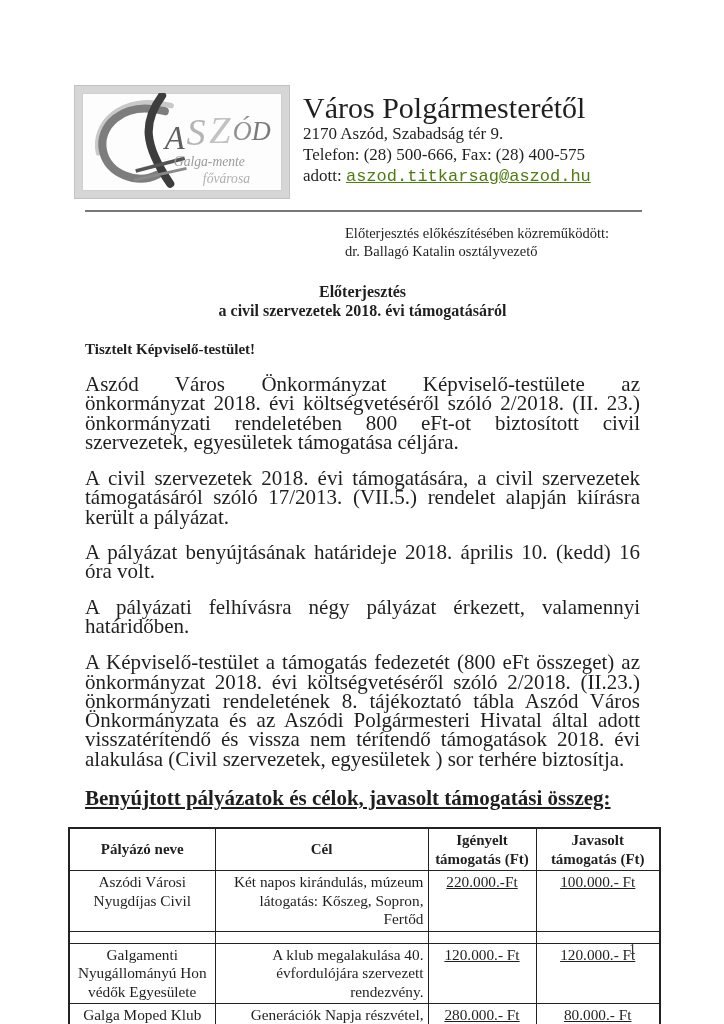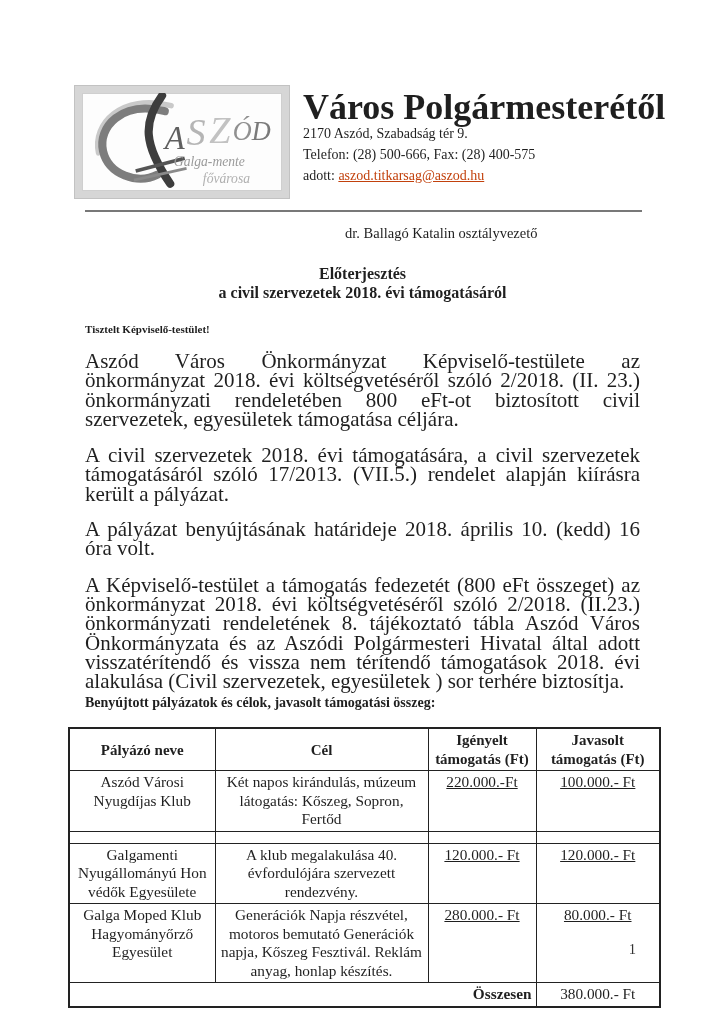--- a/index.html
+++ b/index.html
@@ -22,58 +22,59 @@
   .logo-frame {
     width: 200px; height: 98px;
     border: 7px solid #d6d6d6;
     box-shadow: 0 0 0 1px #c2c2c2, inset 0 0 0 1px #cfcfcf;
     background: #fdfdfd;
     flex: 0 0 auto;
   }
   .logo-frame svg { display: block; }
   .header-text { margin-left: 14px; padding-top: 6px; }
   .header-title {
-    font-size: 36px; font-weight: bold; line-height: 31px;
+    font-size: 30px; font-weight: normal; line-height: 31px;
     letter-spacing: 0px; white-space: nowrap;
   }
-  .header-line { font-size: 14px; line-height: 21px; }
-  .email-link { color: #c2410c; text-decoration: underline; }
+  .header-line { font-size: 17px; line-height: 21px; }
+  .email-link { color: #4d7c0f; text-decoration: underline; font-family: Liberation Mono, monospace; }
   .divider {
     border: none; border-top: 2px solid #787878;
     margin: 12px 0 0 0; width: 557px;
   }
   
   .contributor { margin: 12px 0 0 260px; font-size: 14.5px; line-height: 18px; }
   
   .subject { margin-top: 22px; text-align: center; font-weight: bold; font-size: 16px; line-height: 19px; font-family: Liberation Serif, serif; }
   
-  .salutation { margin-top: 21px; font-weight: bold; font-size: 11px; }
+  .salutation { margin-top: 21px; font-weight: bold; font-size: 15px; }
   .para { margin-top: 17px; font-size: 21px; line-height: 19.3px; text-align: justify; }
   .para-tight { margin-top: 16px; }
   .section-heading {
-    margin-top: 4px; font-size: 14px; font-weight: bold;
+    margin-top: 17px; font-size: 21px; font-weight: bold;
+    text-decoration: underline;
   }
   
   table.grants {
     border-collapse: collapse;
     margin: 16px 15px 0 -17px;
     width: 591px;
     table-layout: fixed;
     border: 2px solid #222;
     font-size: 15.3px;
   }
   table.grants th, table.grants td {
     border: 1px solid #222;
     padding: 2px 4px;
     line-height: 18.5px;
     overflow: hidden;
   }
   table.grants th { font-weight: bold; text-align: center; vertical-align: middle; font-size: 15px; }
   td.cell-name  { text-align: center; vertical-align: top; }
-  td.cell-goal  { text-align: center; vertical-align: top; padding-left: 6px; }
+  td.cell-goal  { text-align: right; vertical-align: top; padding-left: 6px; }
   td.cell-money { text-align: center; vertical-align: top; text-decoration: underline; }
   tr.empty-row td { height: 11px; padding: 0; }
   tr.row-1 td { height: 42px; }
   td.total-label { text-align: right; font-weight: bold; padding-right: 8px; }
   td.total-value { text-align: center; }
   
   .page-number {
     position: absolute; top: 941px; right: 88px;
     font-size: 14.5px; color: #333;
   }
@@ -107,33 +108,35 @@
       <div class="header-line">
         <span>adott:</span>
         <a href="#" class="email-link">aszod.titkarsag@aszod.hu</a>
       </div>
     </div>
   </div>
 
   <hr class="divider">
 
   <div class="contributor">
+    <div>Előterjesztés előkészítésében közreműködött:</div>
     <div>dr. Ballagó Katalin osztályvezető</div>
   </div>
 
   <div class="subject">
     <div>Előterjesztés</div>
     <div>a civil szervezetek 2018. évi támogatásáról</div>
   </div>
 
   <div class="salutation">Tisztelt Képviselő-testület!</div>
 
   <div class="para">Aszód Város Önkormányzat Képviselő-testülete az önkormányzat 2018. évi költségvetéséről szóló 2/2018. (II. 23.) önkormányzati rendeletében 800 eFt-ot biztosított civil szervezetek, egyesületek támogatása céljára.</div>
   <div class="para">A civil szervezetek 2018. évi támogatására, a civil szervezetek támogatásáról szóló 17/2013. (VII.5.) rendelet alapján kiírásra került a pályázat.</div>
   <div class="para para-tight">A pályázat benyújtásának határideje 2018. április 10. (kedd) 16 óra volt.</div>
+  <div class="para para-tight">A pályázati felhívásra  négy  pályázat érkezett, valamennyi határidőben.</div>
   <div class="para">A Képviselő-testület a támogatás fedezetét (800  eFt összeget)  az önkormányzat 2018. évi költségvetéséről szóló 2/2018. (II.23.) önkormányzati rendeletének 8. tájékoztató tábla Aszód Város Önkormányzata és az Aszódi Polgármesteri Hivatal által adott visszatérítendő és vissza nem térítendő támogatások 2018. évi alakulása  (Civil szervezetek, egyesületek )  sor terhére biztosítja.</div>
 
   <div class="section-heading">Benyújtott pályázatok és célok, javasolt támogatási összeg:</div>
 
   <table class="grants">
     <colgroup>
       <col style="width:146px">
         <col style="width:213px">
         <col style="width:108px">
         <col style="width:124px">
@@ -141,21 +144,21 @@
     <thead>
       <tr>
         <th>Pályázó neve</th>
         <th>Cél</th>
         <th>Igényelt támogatás (Ft)</th>
         <th>Javasolt támogatás (Ft)</th>
       </tr>
     </thead>
     <tbody>
       <tr class="row-1">
-        <td class="cell-name">Aszód Városi Nyugdíjas Klub</td>
+        <td class="cell-name">Aszódi Városi Nyugdíjas Civil</td>
         <td class="cell-goal">Két napos kirándulás, múzeum látogatás: Kőszeg, Sopron, Fertőd</td>
         <td class="cell-money">220.000.-Ft</td>
         <td class="cell-money">100.000.- Ft</td>
       </tr>
       <tr class="empty-row">
         <td class="cell-name"></td>
         <td class="cell-goal"></td>
         <td class="cell-money"></td>
         <td class="cell-money"></td>
       </tr>

